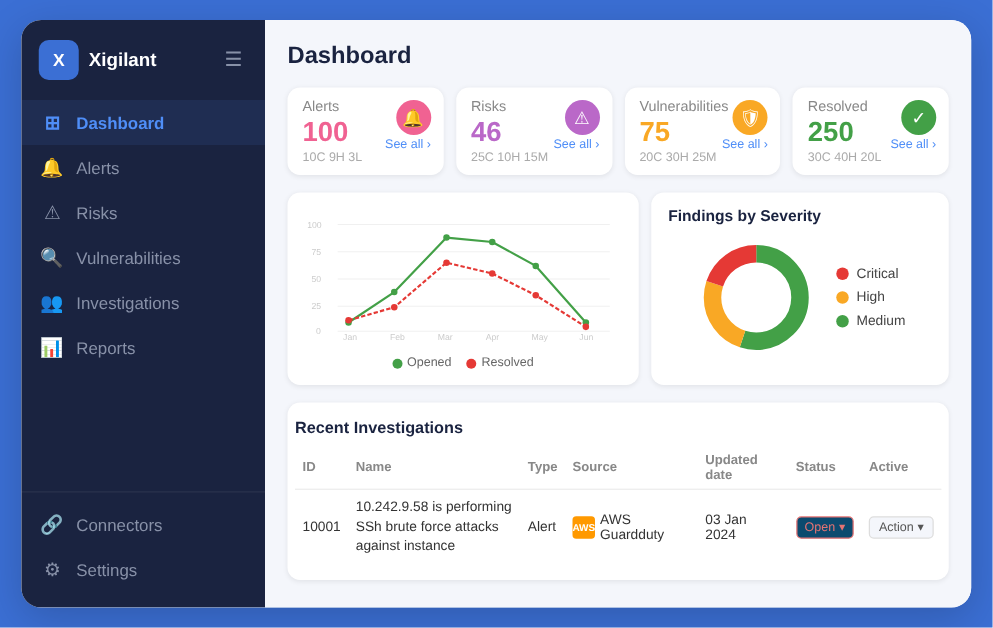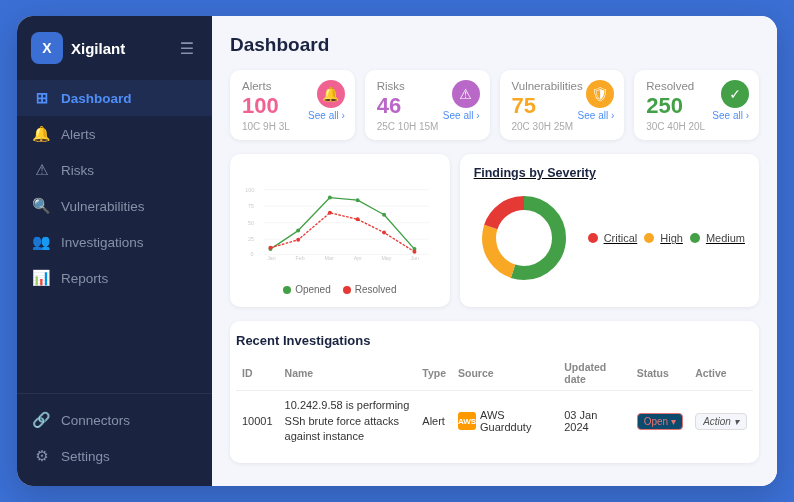--- a/index.html
+++ b/index.html
@@ -180,37 +180,37 @@
       gap: 10px;
       margin-bottom: 14px;
     }
     .chart-card {
       background: #fff;
       border-radius: 10px;
       padding: 12px 14px;
       box-shadow: 0 1px 4px rgba(0,0,0,0.07);
     }
     .chart-card.line { flex: 1.2; }
-    .chart-card.donut { flex: 1; text-decoration: underline; }
+    .chart-card.donut { flex: 1; }
     .chart-title {
       font-size: 12.5px;
       font-weight: 600;
       color: #1a2340;
       margin-bottom: 8px;
     }
     
     .line-chart-wrap { position: relative; }
     
     .donut-wrap {
       display: flex;
       align-items: center;
       gap: 14px;
       justify-content: center;
     }
-    .donut-legend { display: flex; flex-direction: row; gap: 7px; }
+    .donut-legend { display: flex; flex-direction: column; gap: 7px; }
     .legend-item { display: flex; align-items: center; gap: 6px; font-size: 11px; color: #444; }
     .legend-dot { width: 10px; height: 10px; border-radius: 50%; flex-shrink: 0; }
     
     .investigations-section { background: #fff; border-radius: 10px; padding: 12px 6px; box-shadow: 0 1px 4px rgba(0,0,0,0.07); }
     .section-title { font-size: 13px; font-weight: 700; color: #1a2340; margin-bottom: 8px; }
     table { width: 100%; border-collapse: collapse; font-size: 11px; }
     thead tr { border-bottom: 1px solid #eee; }
     th { color: #888; font-weight: 600; padding: 5px 6px; text-align: left; font-size: 10.5px; }
     td { padding: 7px 6px; color: #333; vertical-align: middle; }
     tr:not(:last-child) td { border-bottom: 1px solid #f0f0f0; }
@@ -229,21 +229,20 @@
       background: #f4f6fb;
       border: 1px solid #ddd;
       border-radius: 4px;
       padding: 2px 7px;
       font-size: 10px;
       color: #555;
       cursor: pointer;
       display: inline-flex;
       align-items: flex-end;
       gap: 3px;
-      font-style: italic;
     }
     .aws-icon {
       width: 18px;
       height: 18px;
       background: #f90;
       border-radius: 3px;
       display: inline-flex;
       align-items: center;
       justify-content: center;
       font-size: 8px;

